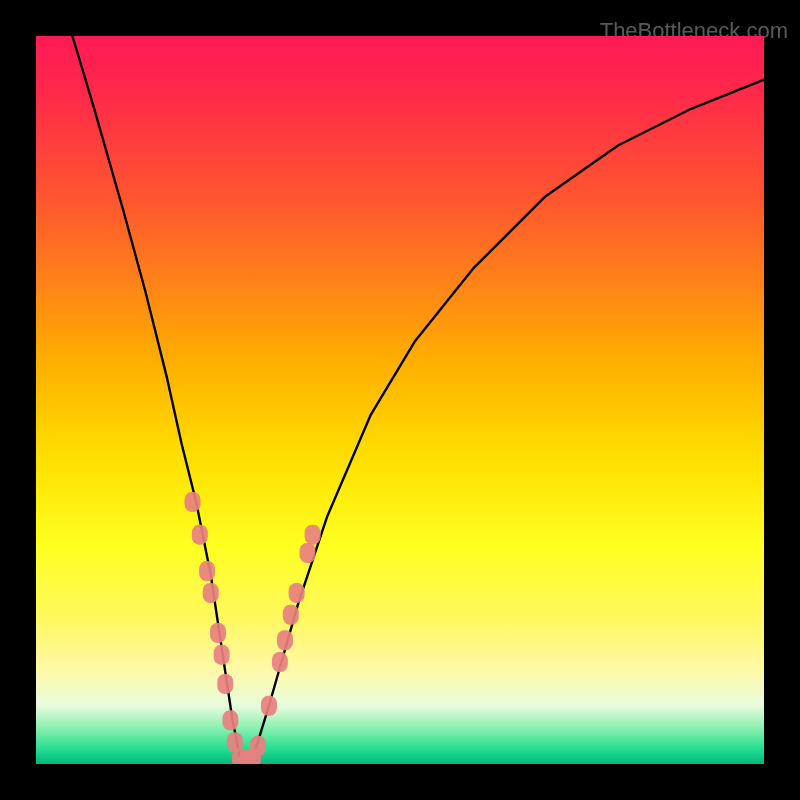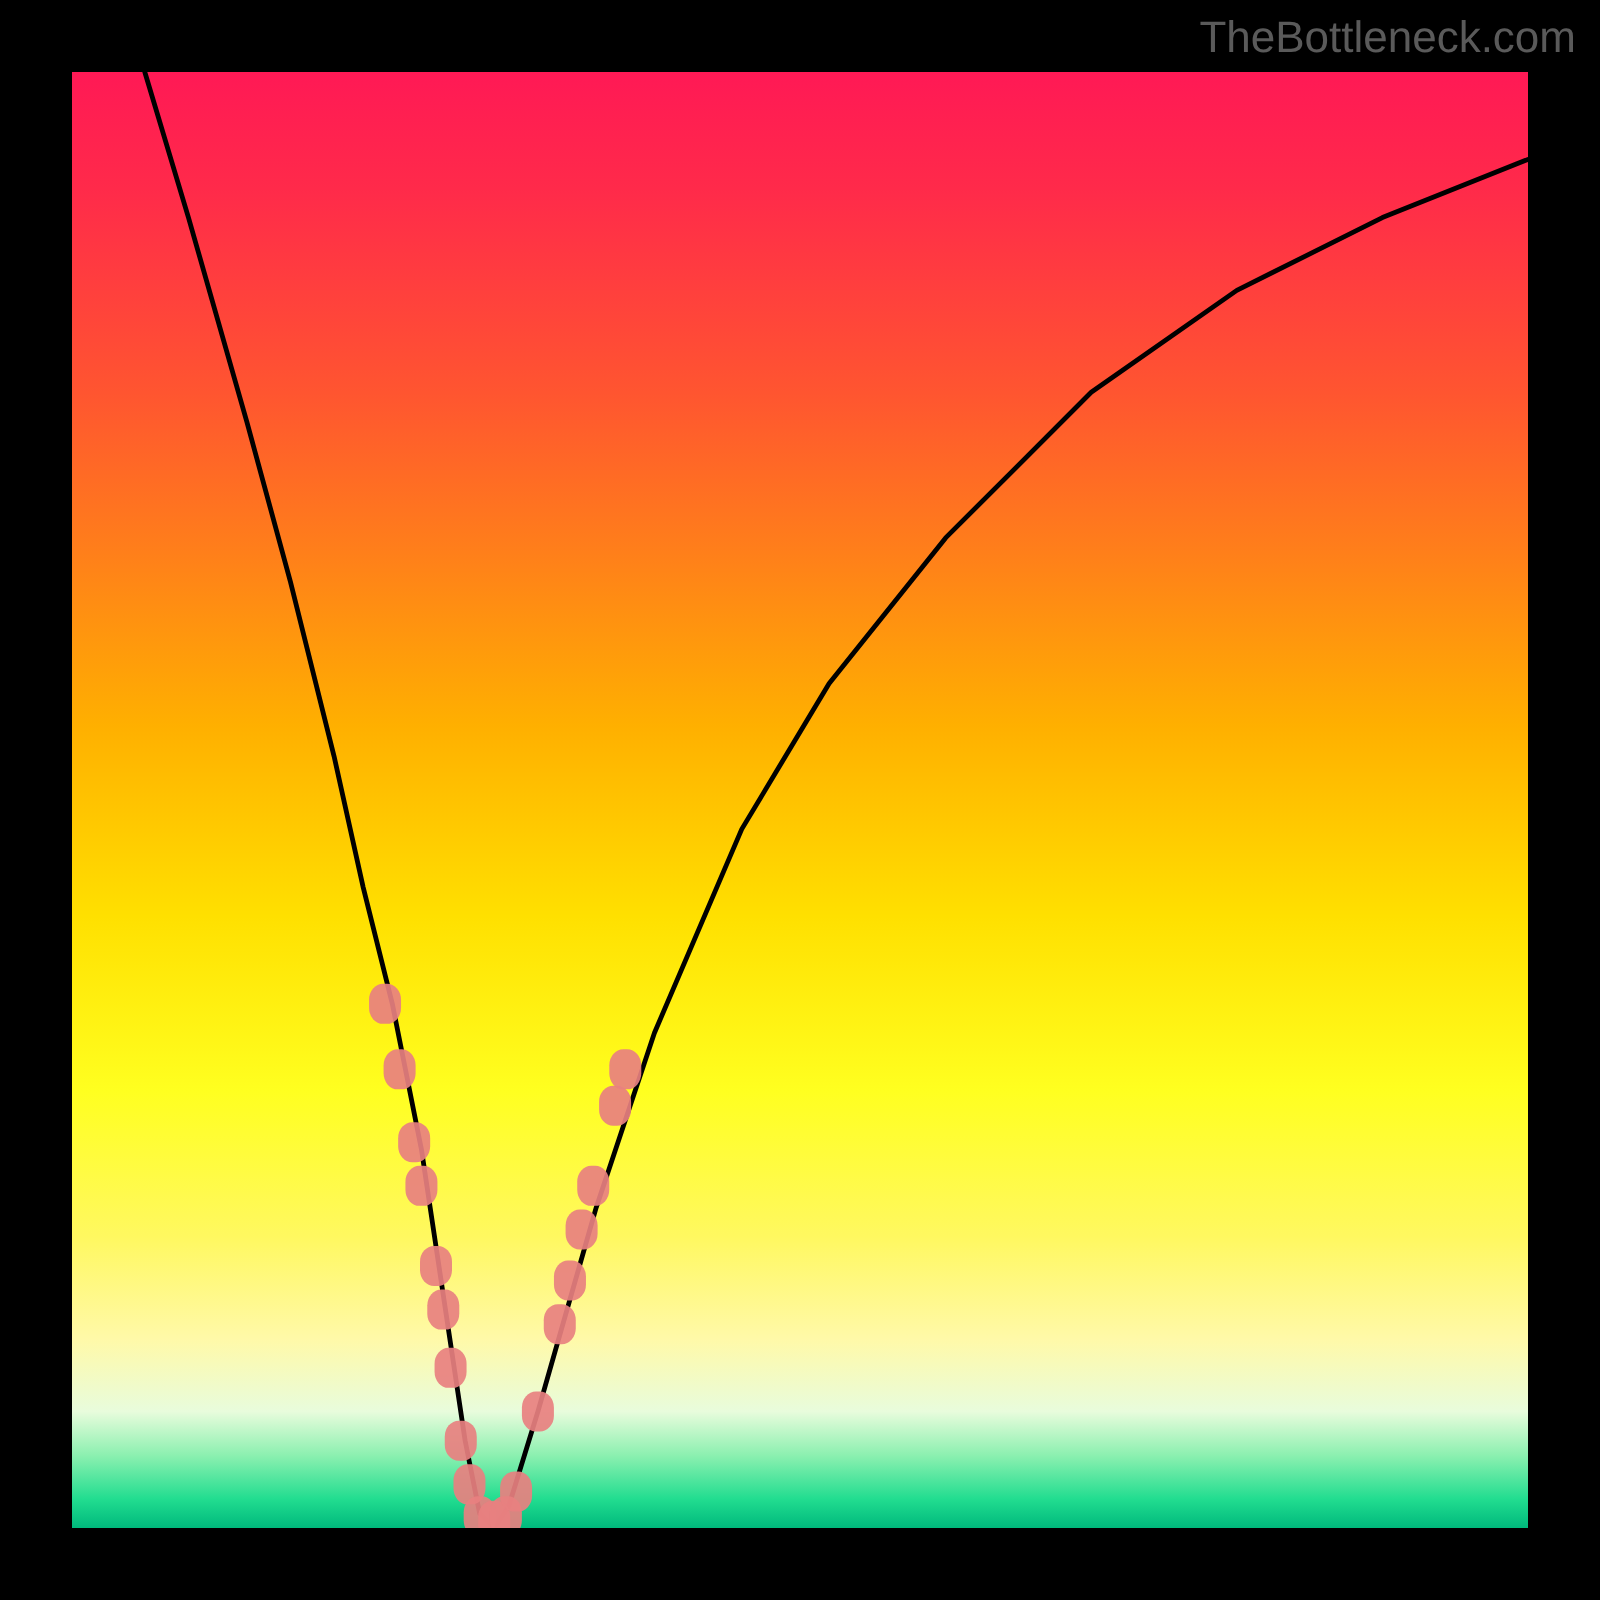--- a/index.html
+++ b/index.html
@@ -34,21 +34,21 @@
       #fff860 80%,
       #fff9a8 87%,
       #e8fcdc 92%,
       #8cf0b0 95%,
       #22dd90 98%,
       #00b97c 100%
     );
   }
   .watermark {
     position: absolute;
-    top: 6px;
+    top: 18px;
     right: 12px;
     color: #5a5a5a;
     font-size: 22px;
     font-weight: 500;
     user-select: none;
   }
   svg.curves {
     position: absolute;
     inset: 0;
     width: 100%;

